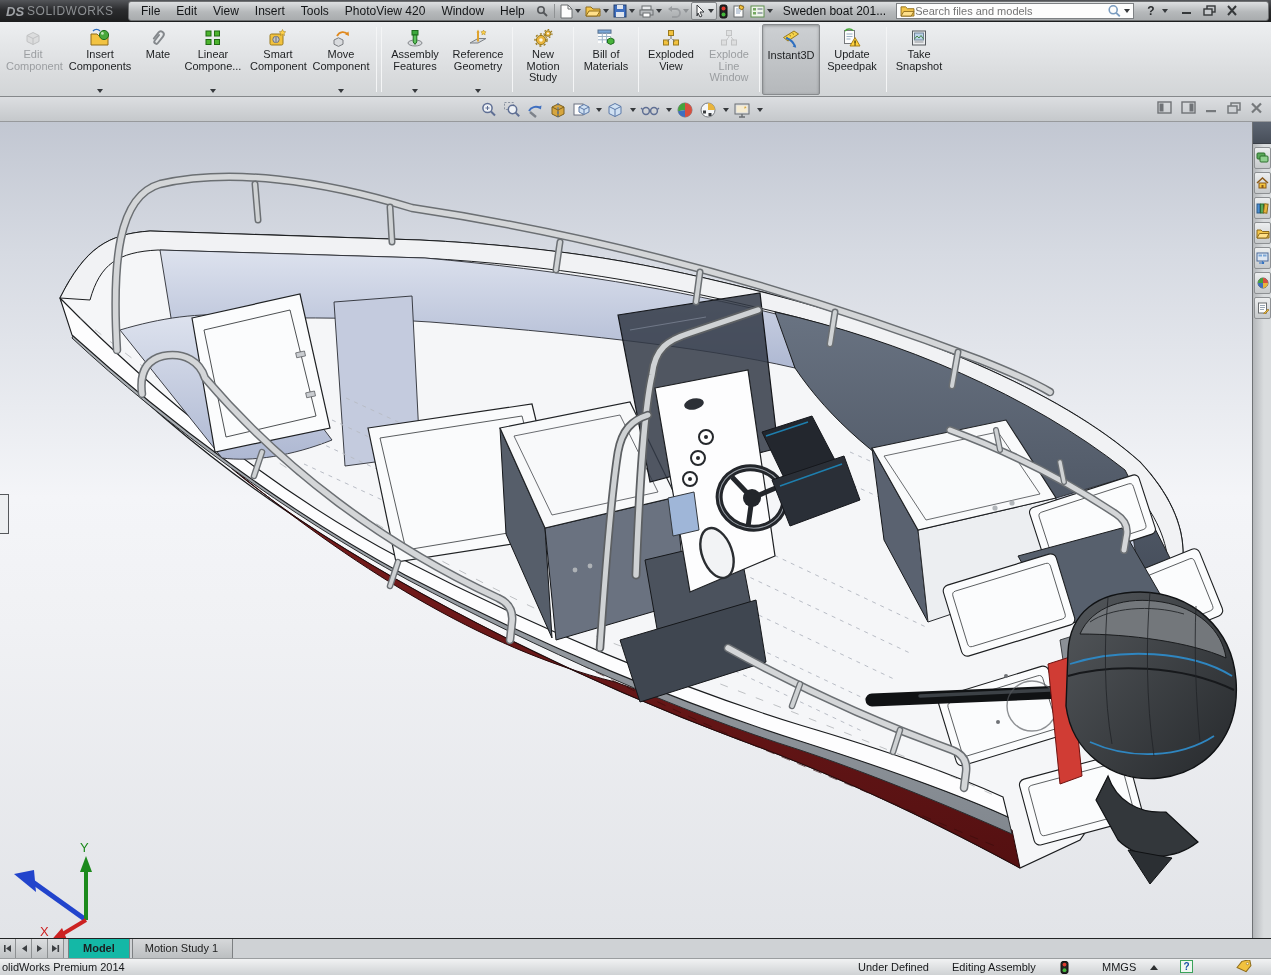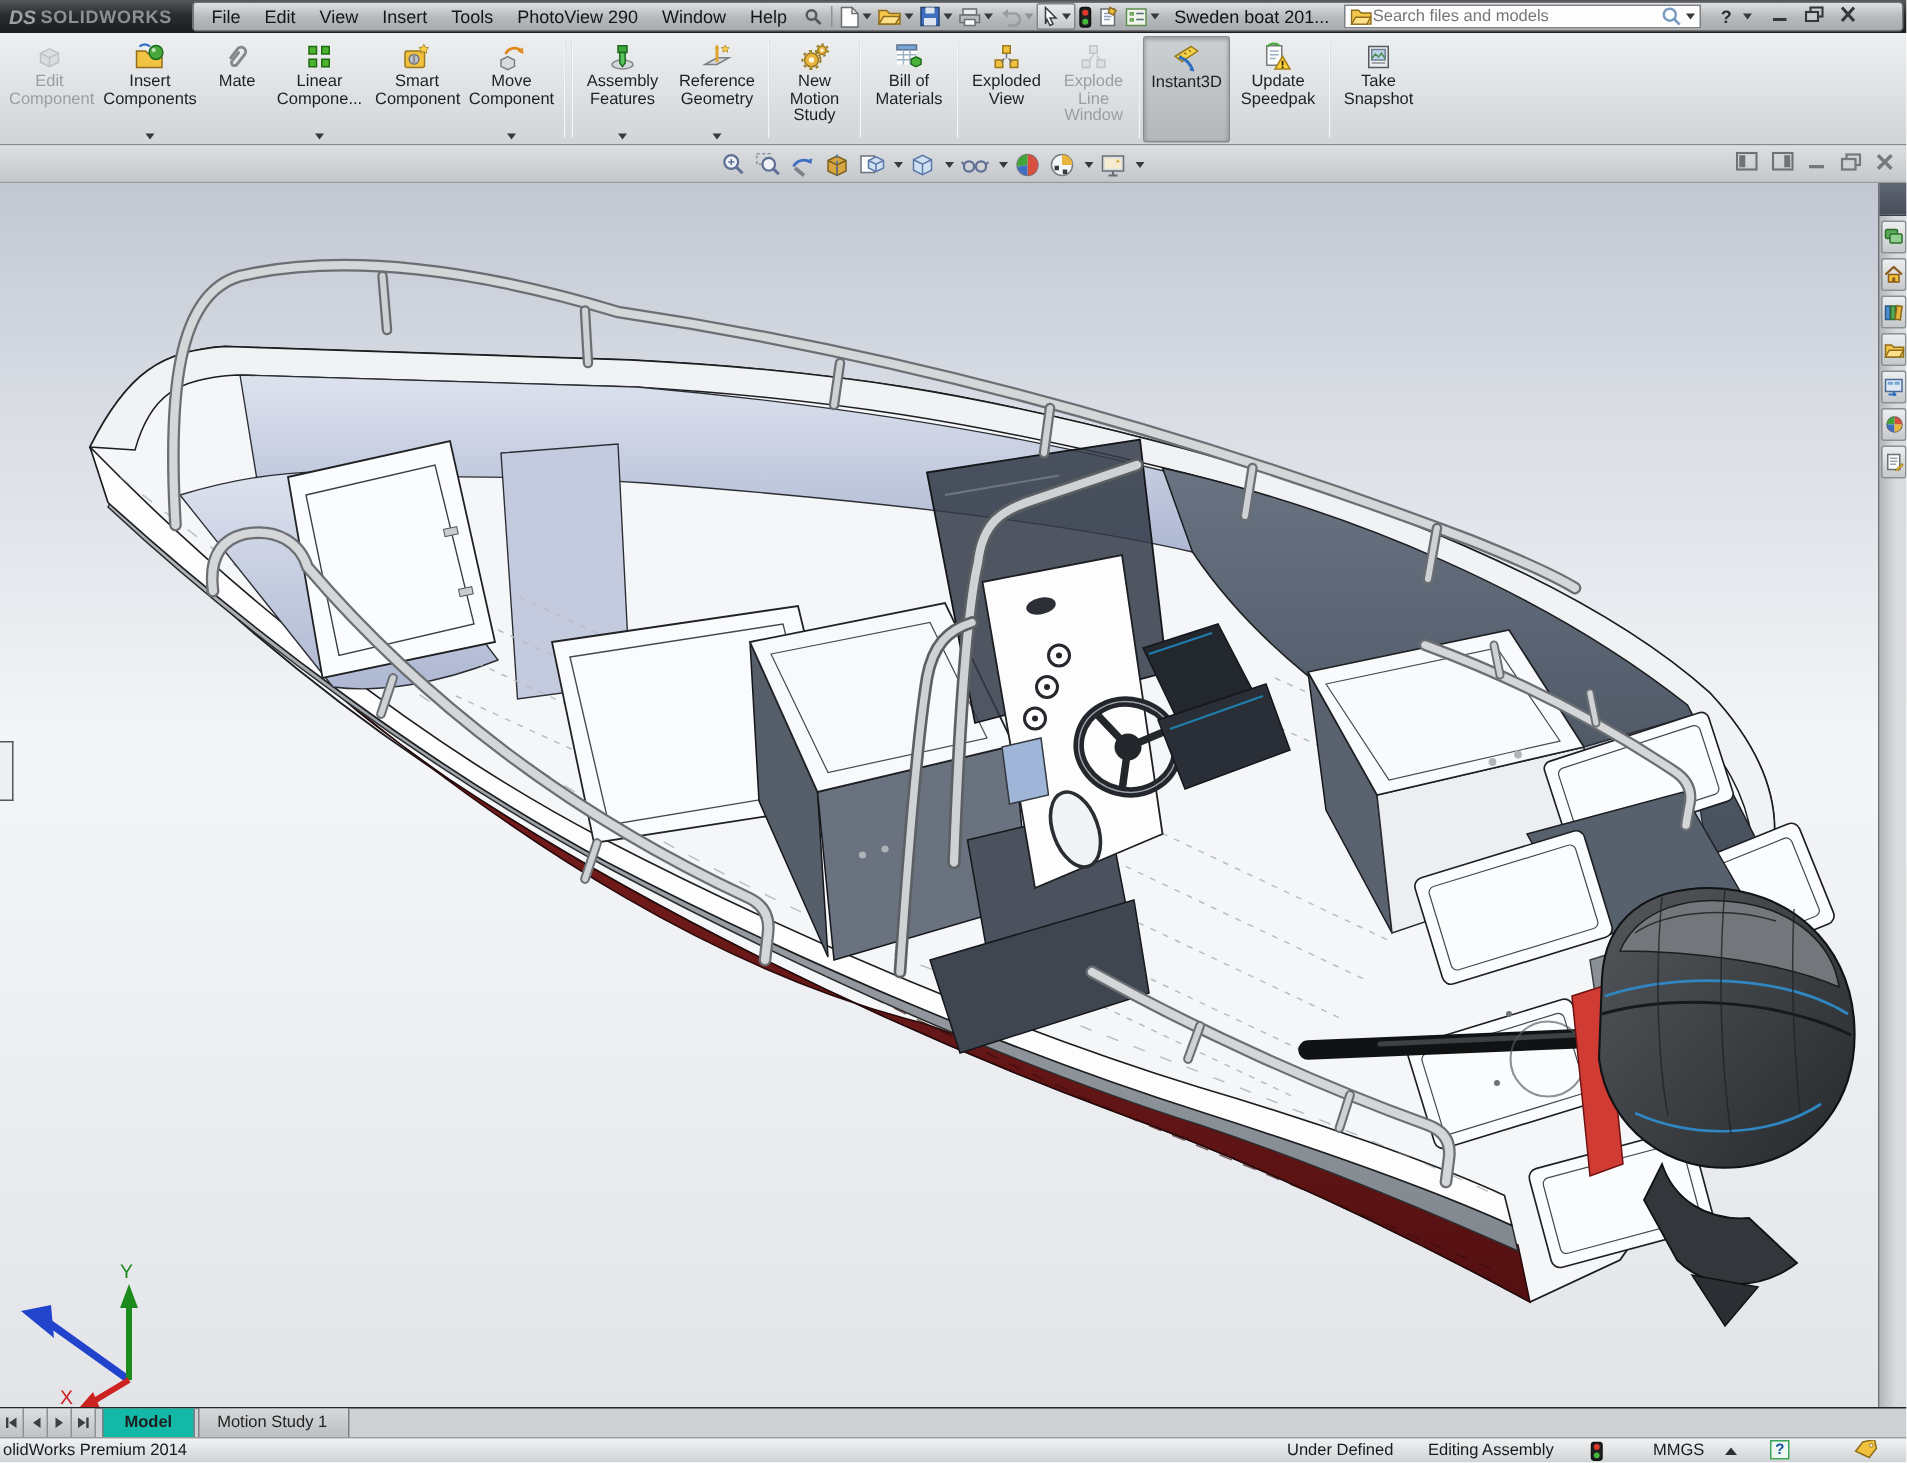--- a/index.html
+++ b/index.html
@@ -4,21 +4,21 @@
 <style>
   * { box-sizing: border-box; margin:0; padding:0; }
   html,body { width:1271px; height:975px; overflow:hidden; }
   body { position:relative; font-family:"Liberation Sans", sans-serif; background:#fff; font-size:11px; color:#1c1e20; }
 
   
   .titlebar { position:absolute; left:0; top:0; width:1271px; height:22px;
     background:linear-gradient(#54565a,#2b2c2e 45%,#1c1d1e); display:flex; align-items:center; }
   .brand { width:128px; display:flex; align-items:center; padding-left:6px; white-space:nowrap; }
   .brand .mark { font-style:italic; font-weight:bold; color:#9fa2a6; font-size:13px; margin-right:3px; }
-  .brand .name { font-weight:bold; color:#8d9093; font-size:12px; letter-spacing:.5px; }
+  .brand .name { font-weight:normal; color:#8d9093; font-size:12px; letter-spacing:.5px; }
   .tb-panel { flex:1; height:20px; margin:1px 2px 1px 0; border-radius:3px;
     background:linear-gradient(#dddfe1,#b6b9bb 55%,#a9acae); display:flex; align-items:center; padding:0 4px;
     border:1px solid #6f7173; }
   .menu-item { padding:2px 8px; font-size:12px; color:#141618; cursor:default; }
   .qa-sep { width:1px; height:14px; background:#8f9294; margin:0 3px; }
   .qabtn { display:flex; align-items:center; padding:1px 2px; border-radius:2px; }
   .qabtn.boxed { border:1px solid #84878a; background:linear-gradient(#e8eaec,#c4c7c9); }
   .caret { width:0; height:0; border-left:3px solid transparent; border-right:3px solid transparent; border-top:4px solid #36393c; margin-left:2px; }
   .caret.dim { border-top-color:#8e9194; }
   .doc-title { font-size:12px; color:#101214; margin:0 10px 0 8px; white-space:nowrap; }
@@ -87,21 +87,21 @@
   <div class="brand">
     <span class="mark">DS</span>
     <span class="name">SOLIDWORKS</span>
   </div>
   <div class="tb-panel">
     <span class="menu-item">File</span>
     <span class="menu-item">Edit</span>
     <span class="menu-item">View</span>
     <span class="menu-item">Insert</span>
     <span class="menu-item">Tools</span>
-    <span class="menu-item">PhotoView 290</span>
+    <span class="menu-item">PhotoView 420</span>
     <span class="menu-item">Window</span>
     <span class="menu-item">Help</span>
     <span class="qabtn">
       <svg width="14" height="14" viewBox="0 0 14 14">
           <circle cx="6" cy="6" r="3.2" fill="none" stroke="#54575a" stroke-width="1.6"></circle>
           <path d="M8.5 8.5l3.5 3.5" stroke="#54575a" stroke-width="1.8"></path>
         </svg>
     </span>
     <span class="qa-sep"></span>
     <span class="qabtn">

